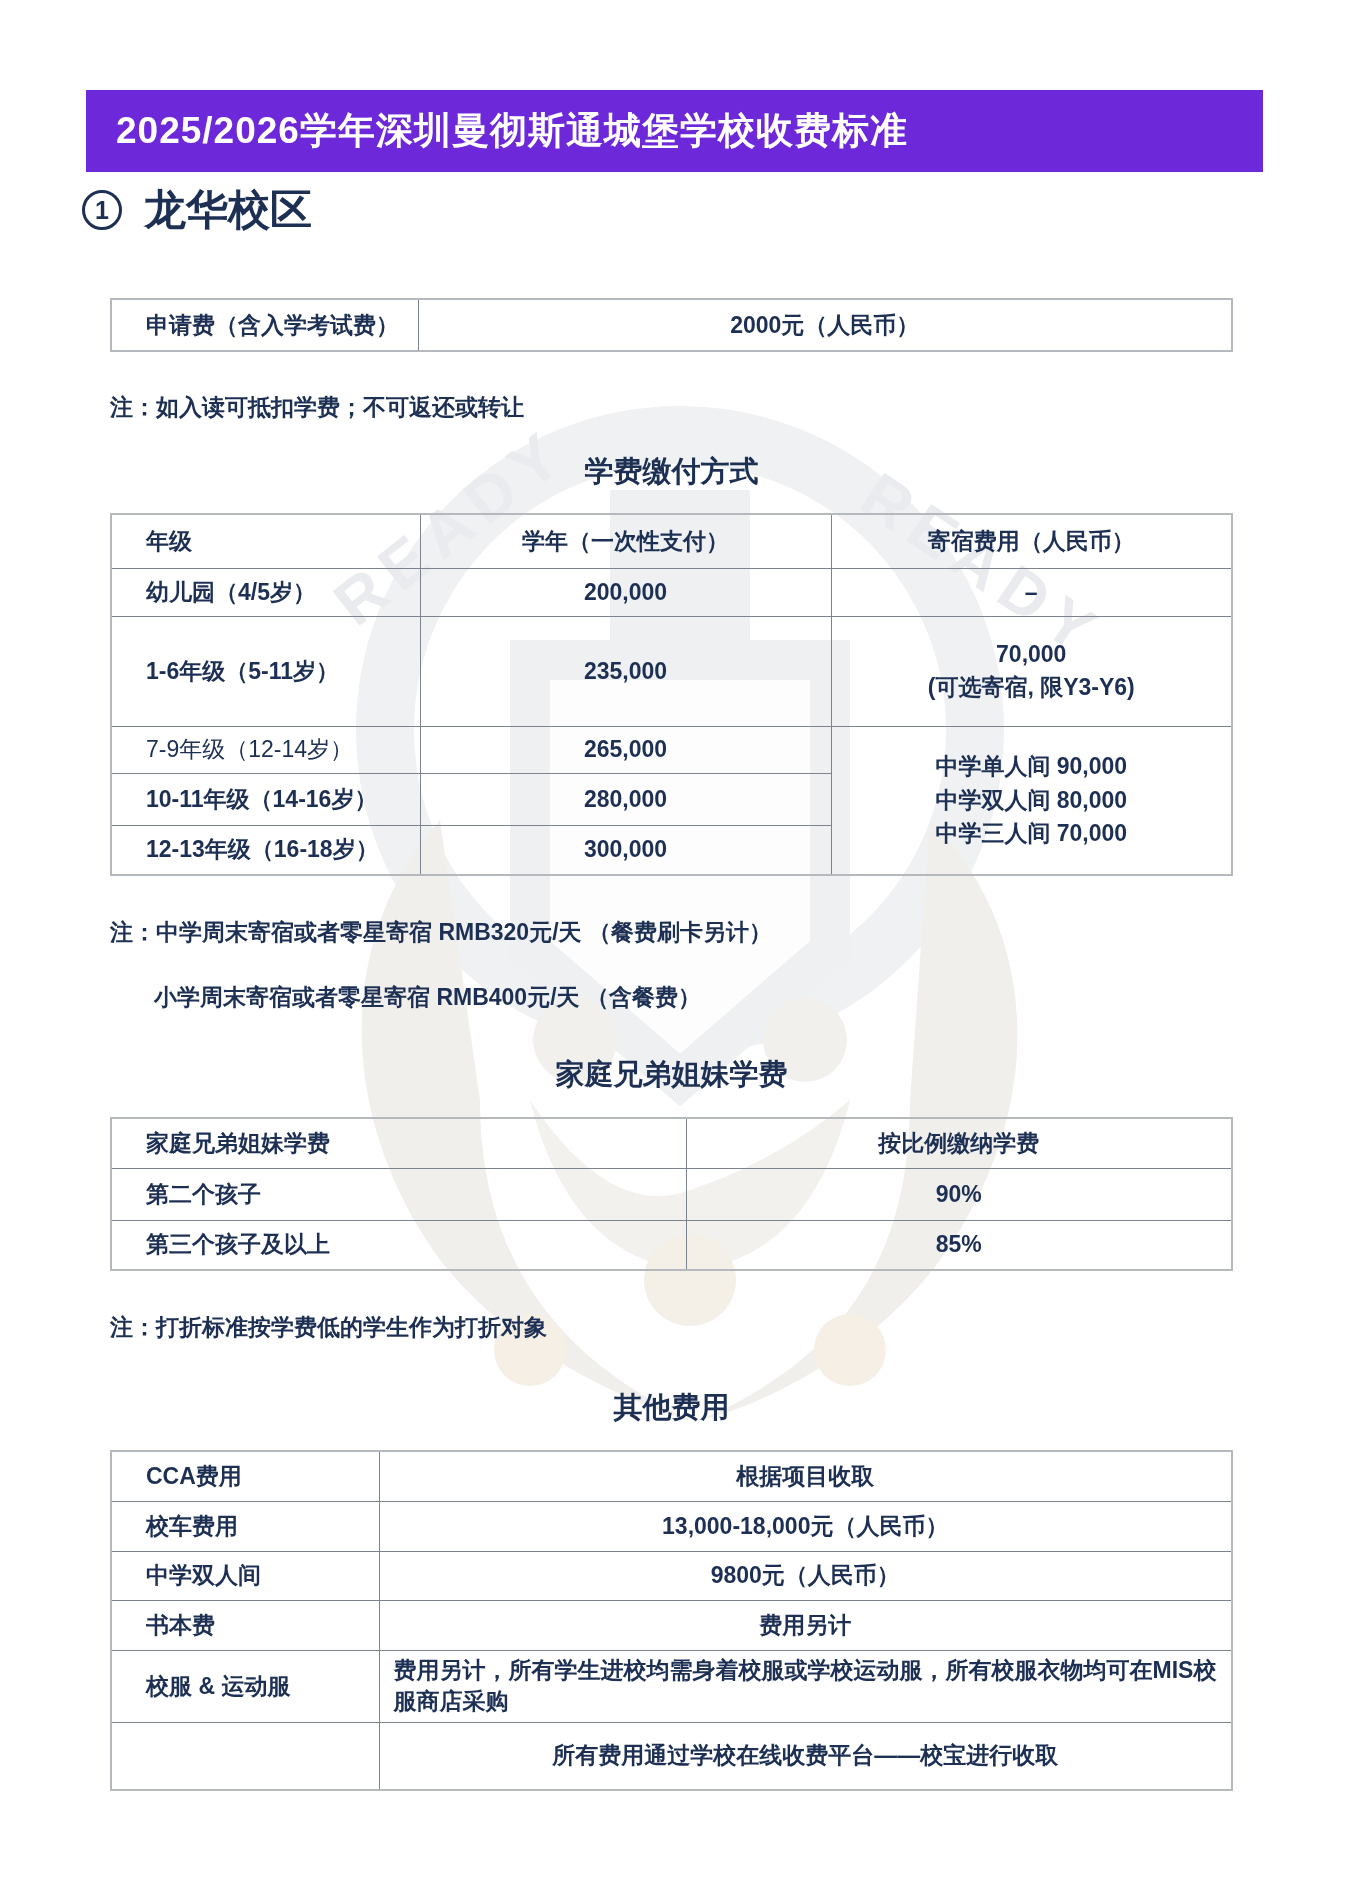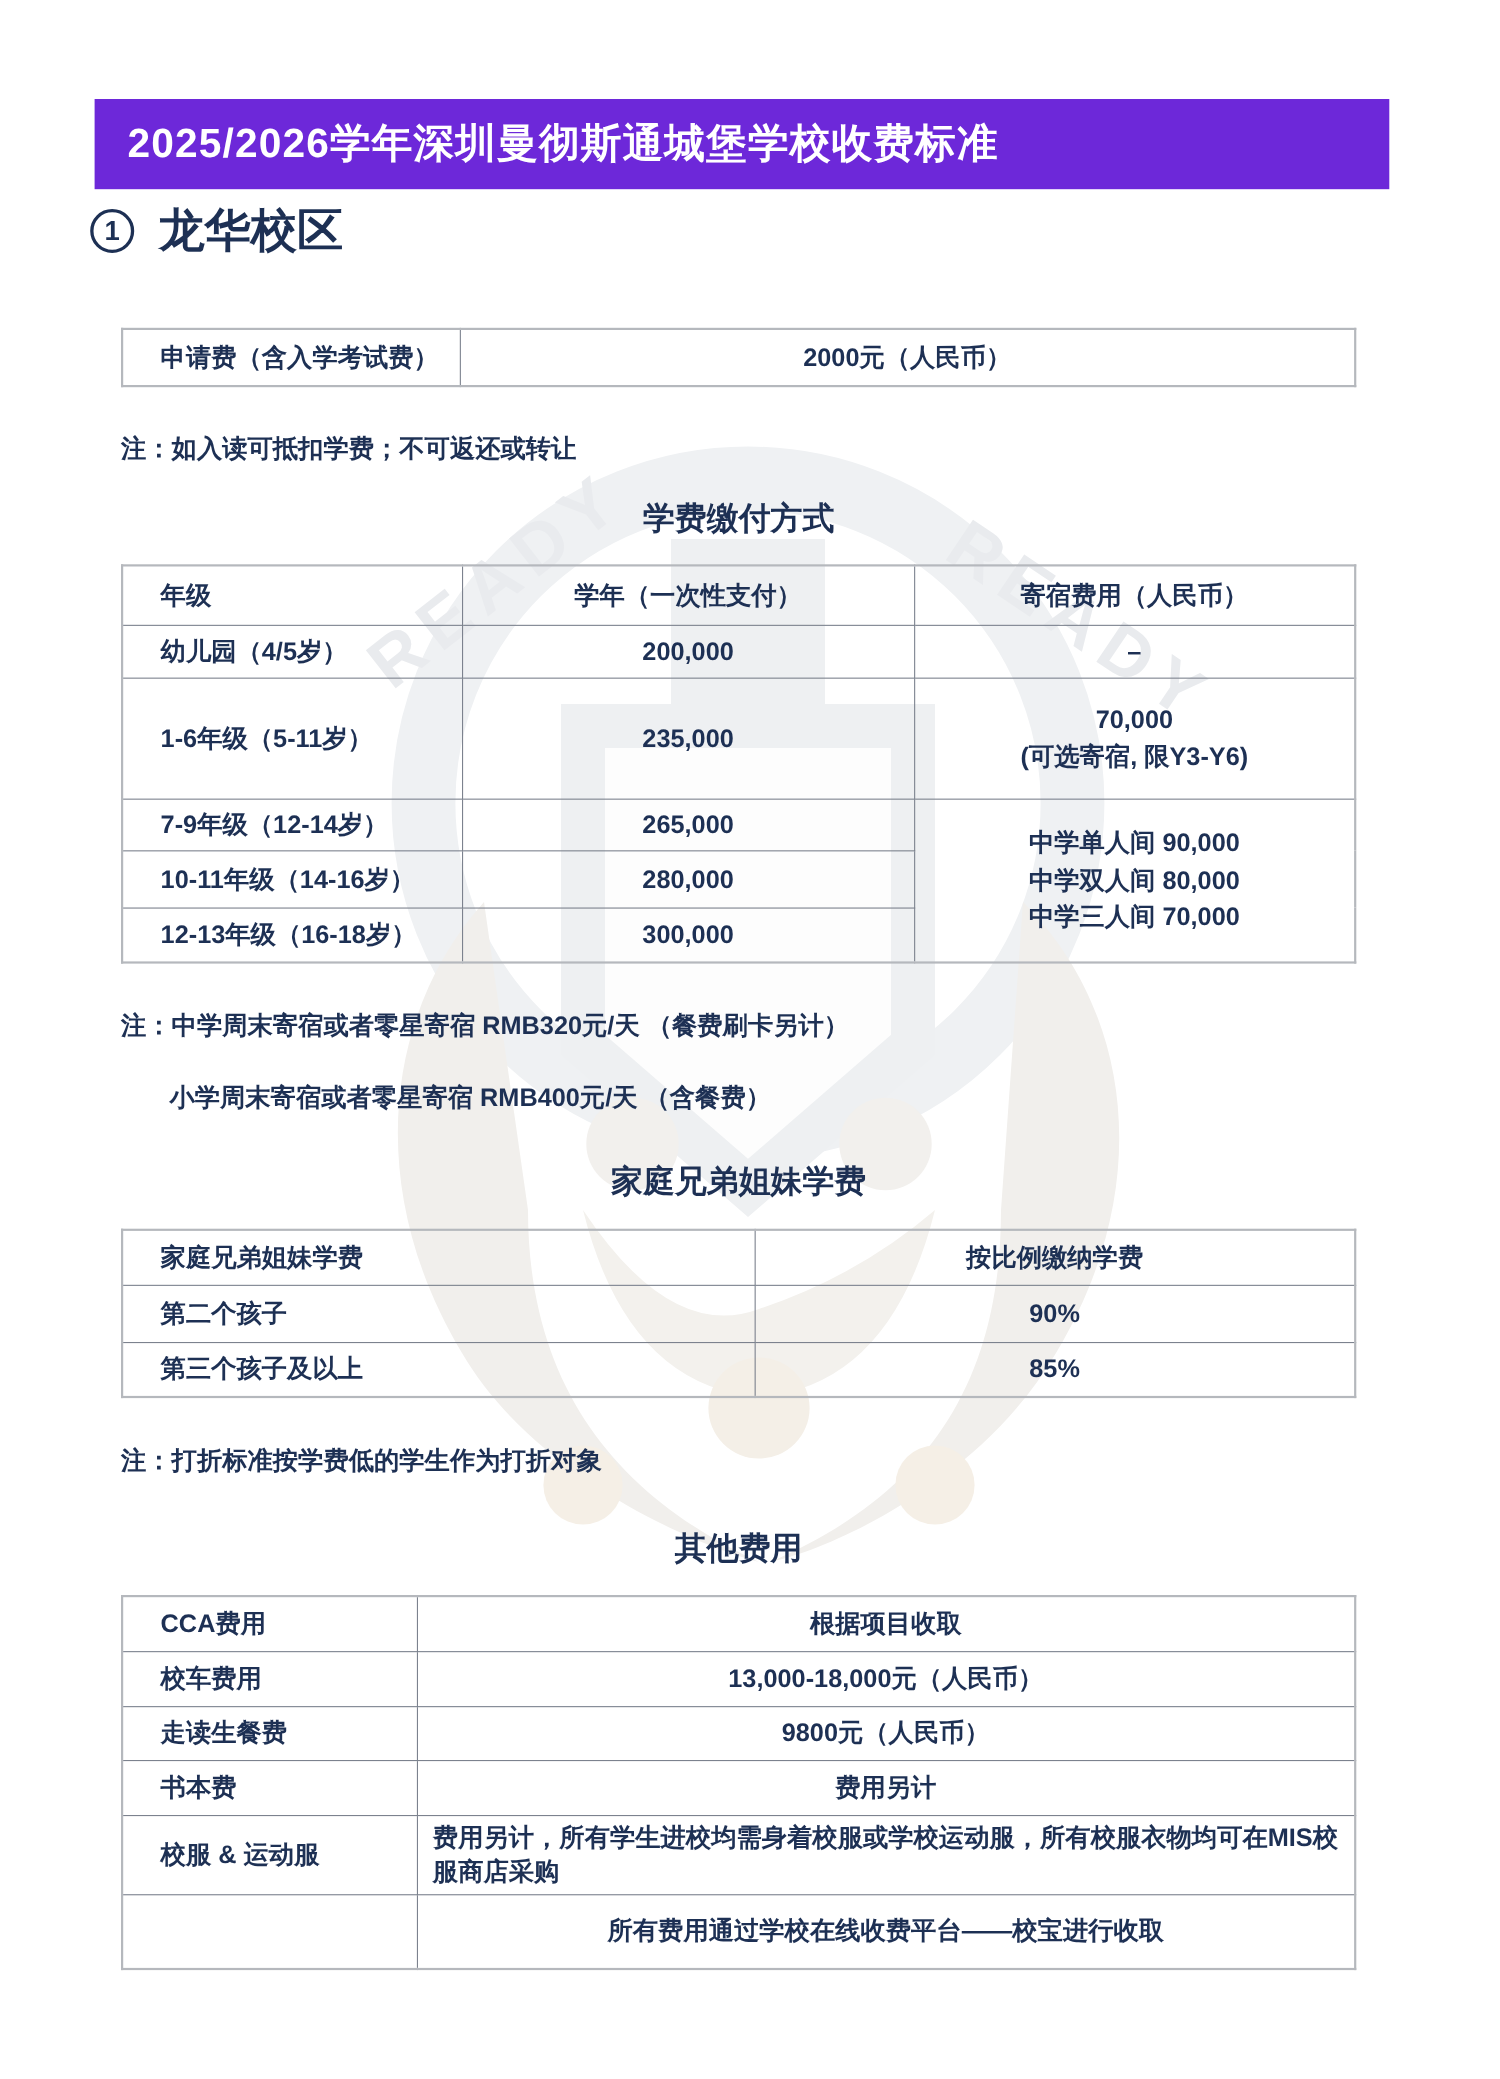--- a/index.html
+++ b/index.html
@@ -112,21 +112,21 @@
   </tr>
   <tr style="height:110px;">
     <td class="lbl" style="font-weight:600;">1-6年级（5-11岁）</td>
     <td class="val">235,000</td>
     <td class="boarding-lines">
       <div>70,000</div>
       <div>(可选寄宿, 限Y3-Y6)</div>
     </td>
   </tr>
   <tr style="height:47px;">
-    <td class="lbl" style="font-weight:700;">7-9年级（12-14岁）</td>
+    <td class="lbl" style="font-weight:400;">7-9年级（12-14岁）</td>
     <td class="val">265,000</td>
     <td rowspan="3" class="boarding-lines" style="line-height:1.6;">
       <div>中学单人间 90,000</div>
       <div>中学双人间 80,000</div>
       <div>中学三人间 70,000</div>
     </td>
   </tr>
   <tr style="height:52px;">
     <td class="lbl" style="font-weight:700;">10-11年级（14-16岁）</td>
     <td class="val">280,000</td>
@@ -176,21 +176,21 @@
   <tbody>
       <tr style="height:50px;">
     <td class="lbl">CCA费用</td>
     <td class="val">根据项目收取</td>
   </tr>
   <tr style="height:50px;">
     <td class="lbl">校车费用</td>
     <td class="val">13,000-18,000元（人民币）</td>
   </tr>
   <tr style="height:49px;">
-    <td class="lbl">走读生餐费</td>
+    <td class="lbl">中学双人间</td>
     <td class="val">9800元（人民币）</td>
   </tr>
   <tr style="height:50px;margin-left:40px;">
     <td class="lbl">书本费</td>
     <td class="val">费用另计</td>
   </tr>
   <tr style="height:72px;">
     <td class="lbl">校服 &amp; 运动服</td>
     <td class="val-left">费用另计，所有学生进校均需身着校服或学校运动服，所有校服衣物均可在MIS校服商店采购</td>
   </tr>

